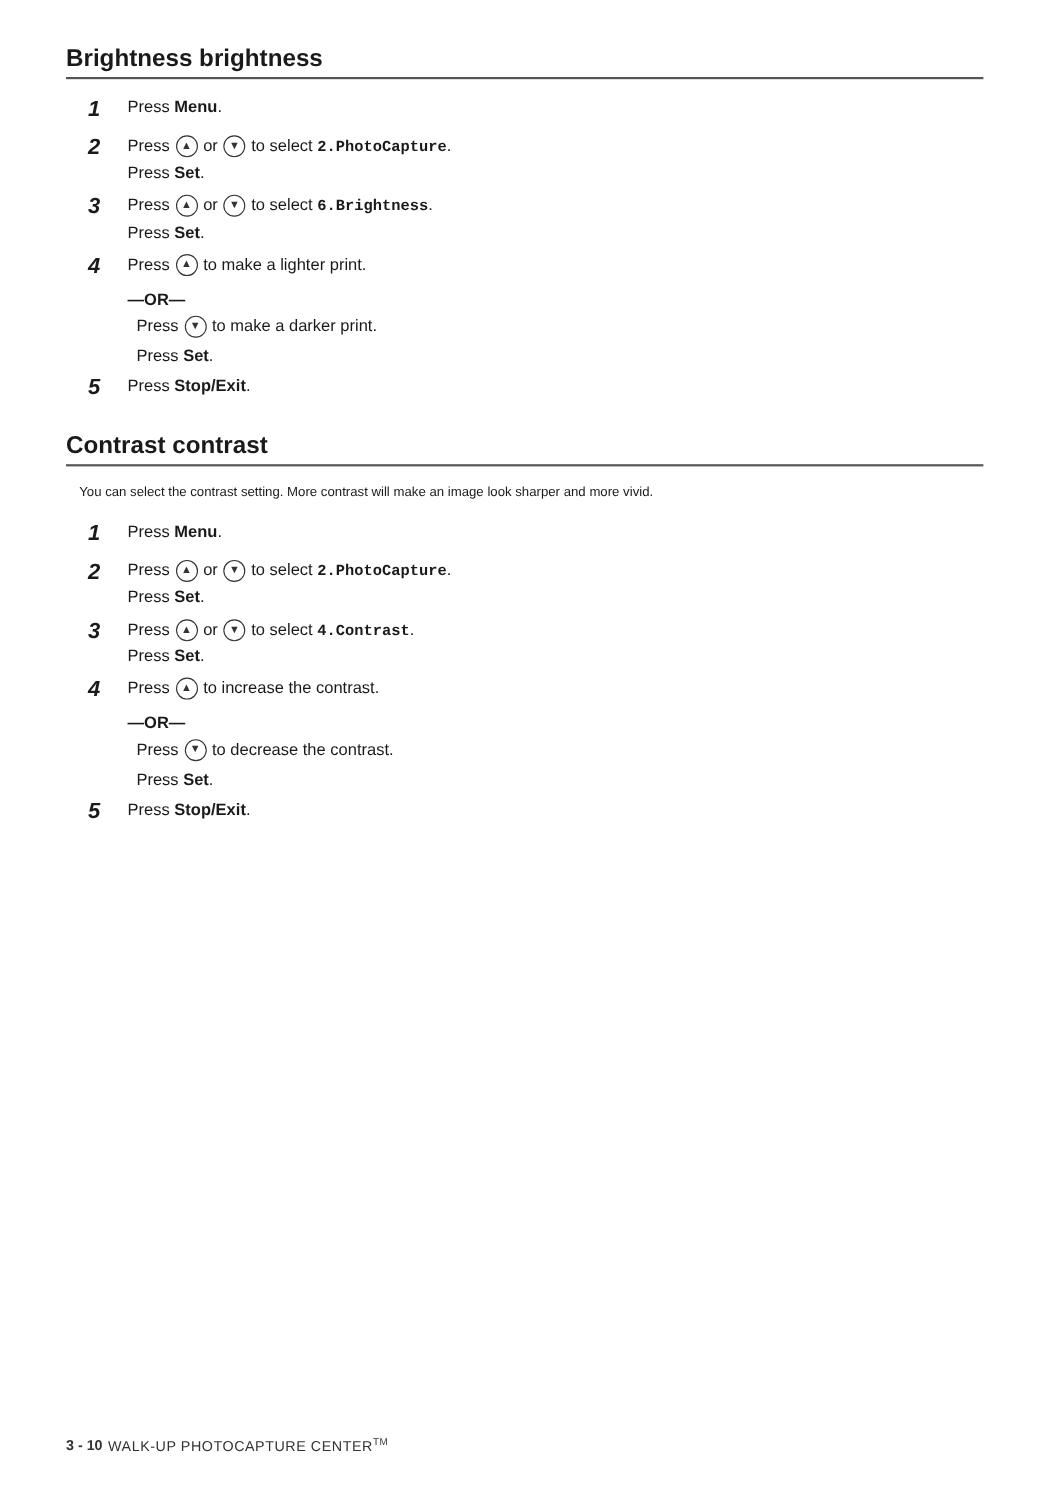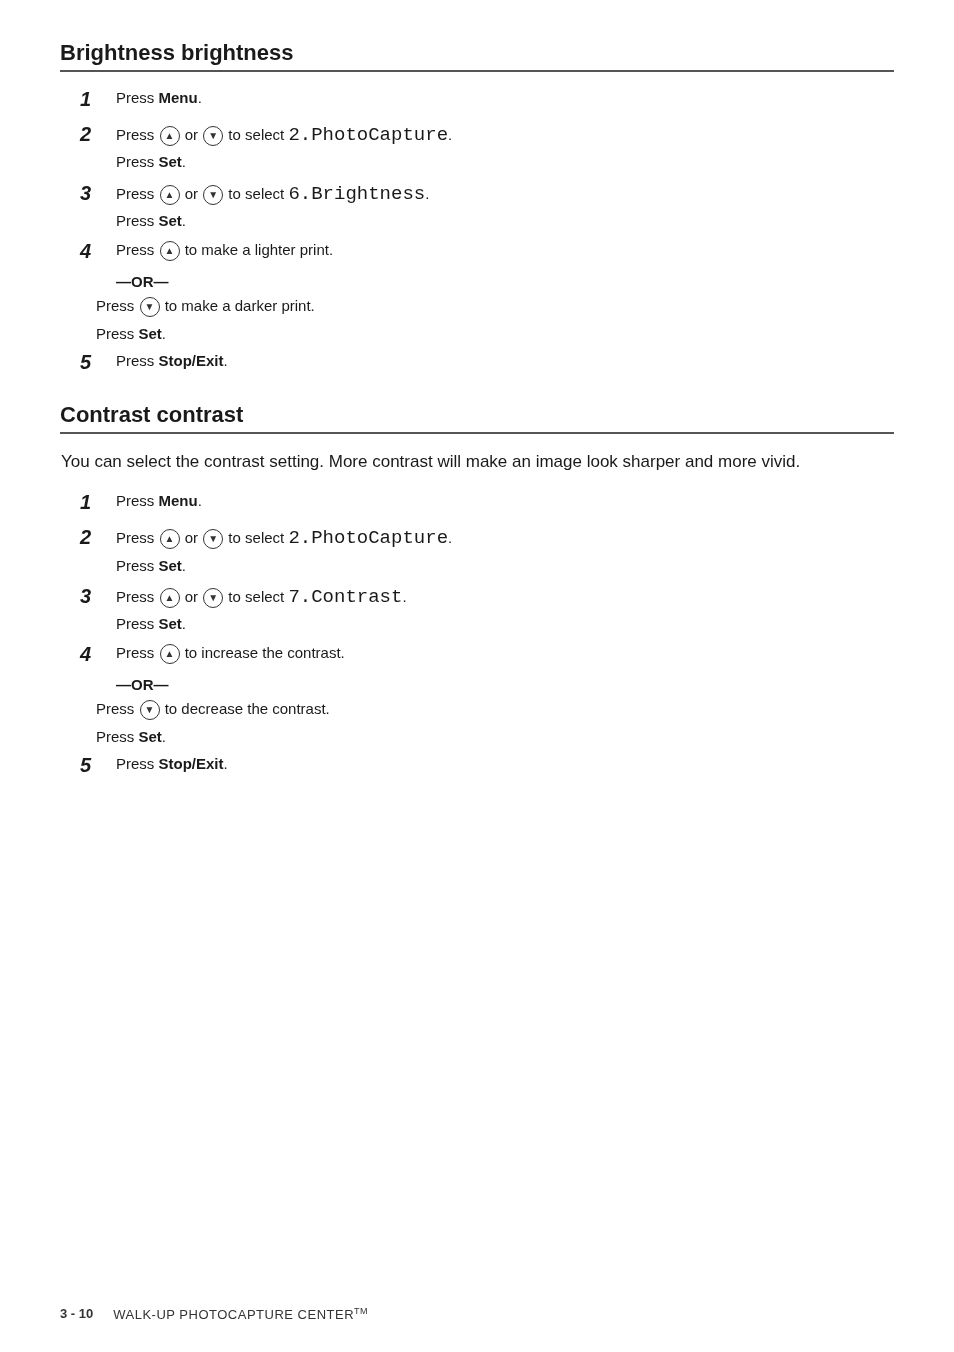--- a/index.html
+++ b/index.html
@@ -53,73 +53,74 @@
       color: #1a1a1a;
       flex-shrink: 0;
       margin-top: -2px;
     }
 
     .step-content {
       flex: 1;
     }
 
     .step-sub {
-      margin-left: 16px;
+      margin-left: 44px;
       margin-bottom: 4px;
       line-height: 1.55;
     }
 
     .or-divider {
       margin: 4px 0 4px 36px;
       font-weight: bold;
     }
 
     .bold {
       font-weight: bold;
     }
 
     .mono {
       font-family: "Courier New", Courier, monospace;
-      font-size: 19px;
+      font-size: 14px;
+      font-weight: bold;
     }
 
     .circle-btn {
       display: inline-flex;
       align-items: center;
       justify-content: center;
       width: 20px;
       height: 20px;
       border: 1.5px solid #333;
       border-radius: 50%;
       font-size: 10px;
       vertical-align: middle;
       margin: 0 1px;
       line-height: 1;
       color: #333;
     }
 
     .description-text {
-      margin: 10px 0 14px 1px;
+      margin: 10px 0 14px 12px;
       line-height: 1.6;
-      font-size: 17px;
+      font-size: 12px;
     }
 
     .section-gap {
       margin-top: 24px;
     }
 
     .footer {
       position: absolute;
       bottom: 30px;
       left: 60px;
       font-size: 13px;
       color: #333;
       display: flex;
       align-items: center;
-      gap: 20px;
+      gap: 5px;
     }
 
     .footer-bold {
       font-weight: bold;
     }
 
     .footer-light {
       font-weight: normal;
       letter-spacing: 0.5px;
     }
@@ -207,21 +208,21 @@
       <span class="step-content">
         Press <span class="circle-btn">▲</span> or <span class="circle-btn">▼</span> to select <span class="mono">2.PhotoCapture</span>.
         <br>
         Press <span class="bold">Set</span>.
       </span>
     </li>
 
     <li class="step-item">
       <span class="step-number">3</span>
       <span class="step-content">
-        Press <span class="circle-btn">▲</span> or <span class="circle-btn">▼</span> to select <span class="mono">7.Contrast</span>.
+        Press <span class="circle-btn">▲</span> or <span class="circle-btn">▼</span> to select <span class="mono">4.Contrast</span>.
         <br>
         Press <span class="bold">Set</span>.
       </span>
     </li>
 
     <li class="step-item">
       <span class="step-number">4</span>
       <span class="step-content">
         Press <span class="circle-btn">▲</span> to increase the contrast.
       </span>

